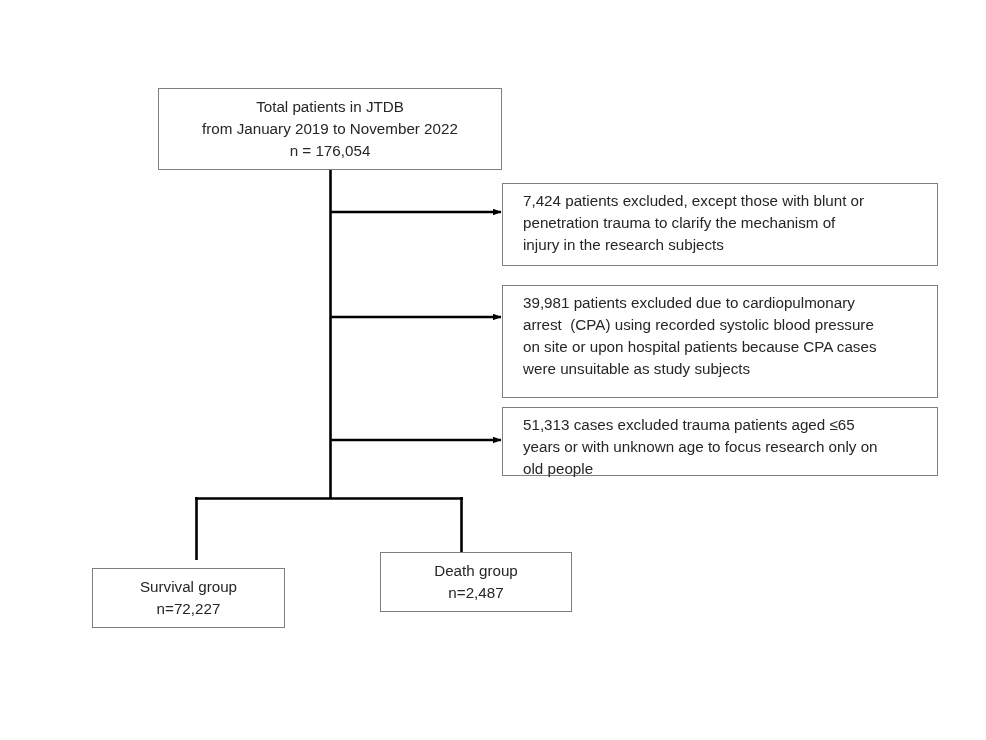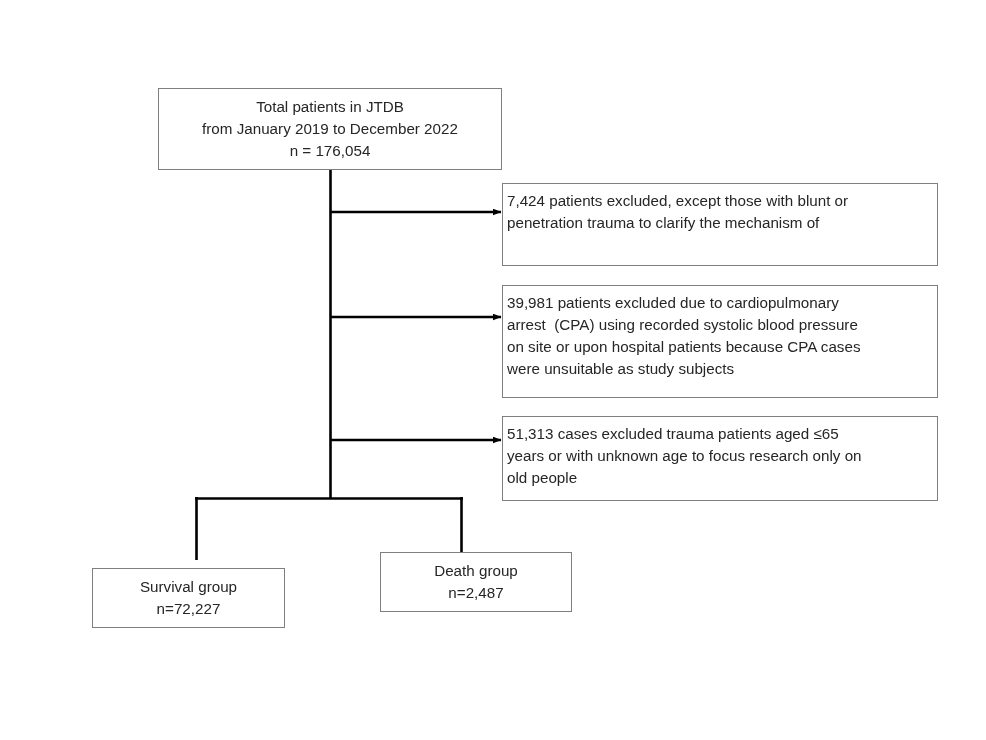--- a/index.html
+++ b/index.html
@@ -49,35 +49,35 @@
     font-size: 15.2px;
     line-height: 22px;
     white-space: pre;
   }
 
   .node.centered .line {
     text-align: center;
   }
 
   .node.left-aligned {
-    padding-left: 4px;
+    padding-left: 20px;
     padding-right: 6px;
     justify-content: flex-start;
     padding-top: 6px;
   }
 
   .node.left-aligned .line {
     text-align: left;
   }
 
   
   #node-total      { left: 158px; top: 88px;  width: 344px; height: 82px; }
   #node-excl-1     { left: 502px; top: 183px; width: 436px; height: 83px; }
   #node-excl-2     { left: 502px; top: 285px; width: 436px; height: 113px; }
-  #node-excl-3     { left: 502px; top: 416px; width: 436px; height: 85px; }
+  #node-excl-3     { left: 502px; top: 407px; width: 436px; height: 69px; }
   #node-survival   { left: 92px;  top: 560px; width: 193px; height: 60px; margin-top: 8px; }
   #node-death      { left: 380px; top: 552px; width: 192px; height: 60px; }
 </style>
 </head>
 <body>
 
 <div id="flowchart">
 
   <svg class="connectors" viewBox="0 0 986 740" width="986" height="740">
     <defs>
@@ -96,27 +96,28 @@
 
     <line x1="195" y1="498.5" x2="463" y2="498.5" stroke="#000000" stroke-width="2.6"></line>
 
     <line x1="196.5" y1="497" x2="196.5" y2="560" stroke="#000000" stroke-width="2.6"></line>
 
     <line x1="461.5" y1="497" x2="461.5" y2="560" stroke="#000000" stroke-width="2.6"></line>
   </svg>
 
   <div class="node centered" id="node-total">
     <span class="line">Total patients in JTDB</span>
-    <span class="line">from January 2019 to December 2022</span>
+    <span class="line">from January 2019 to November 2022</span>
     <span class="line">n = 176,054</span>
   </div>
 
   <div class="node left-aligned" id="node-excl-1">
     <span class="line">7,424 patients excluded, except those with blunt or</span>
     <span class="line">penetration trauma to clarify the mechanism of</span>
+    <span class="line">injury in the research subjects</span>
   </div>
 
   <div class="node left-aligned" id="node-excl-2">
     <span class="line">39,981 patients excluded due to cardiopulmonary</span>
     <span class="line">arrest  (CPA) using recorded systolic blood pressure</span>
     <span class="line">on site or upon hospital patients because CPA cases</span>
     <span class="line">were unsuitable as study subjects</span>
   </div>
 
   <div class="node left-aligned" id="node-excl-3">

